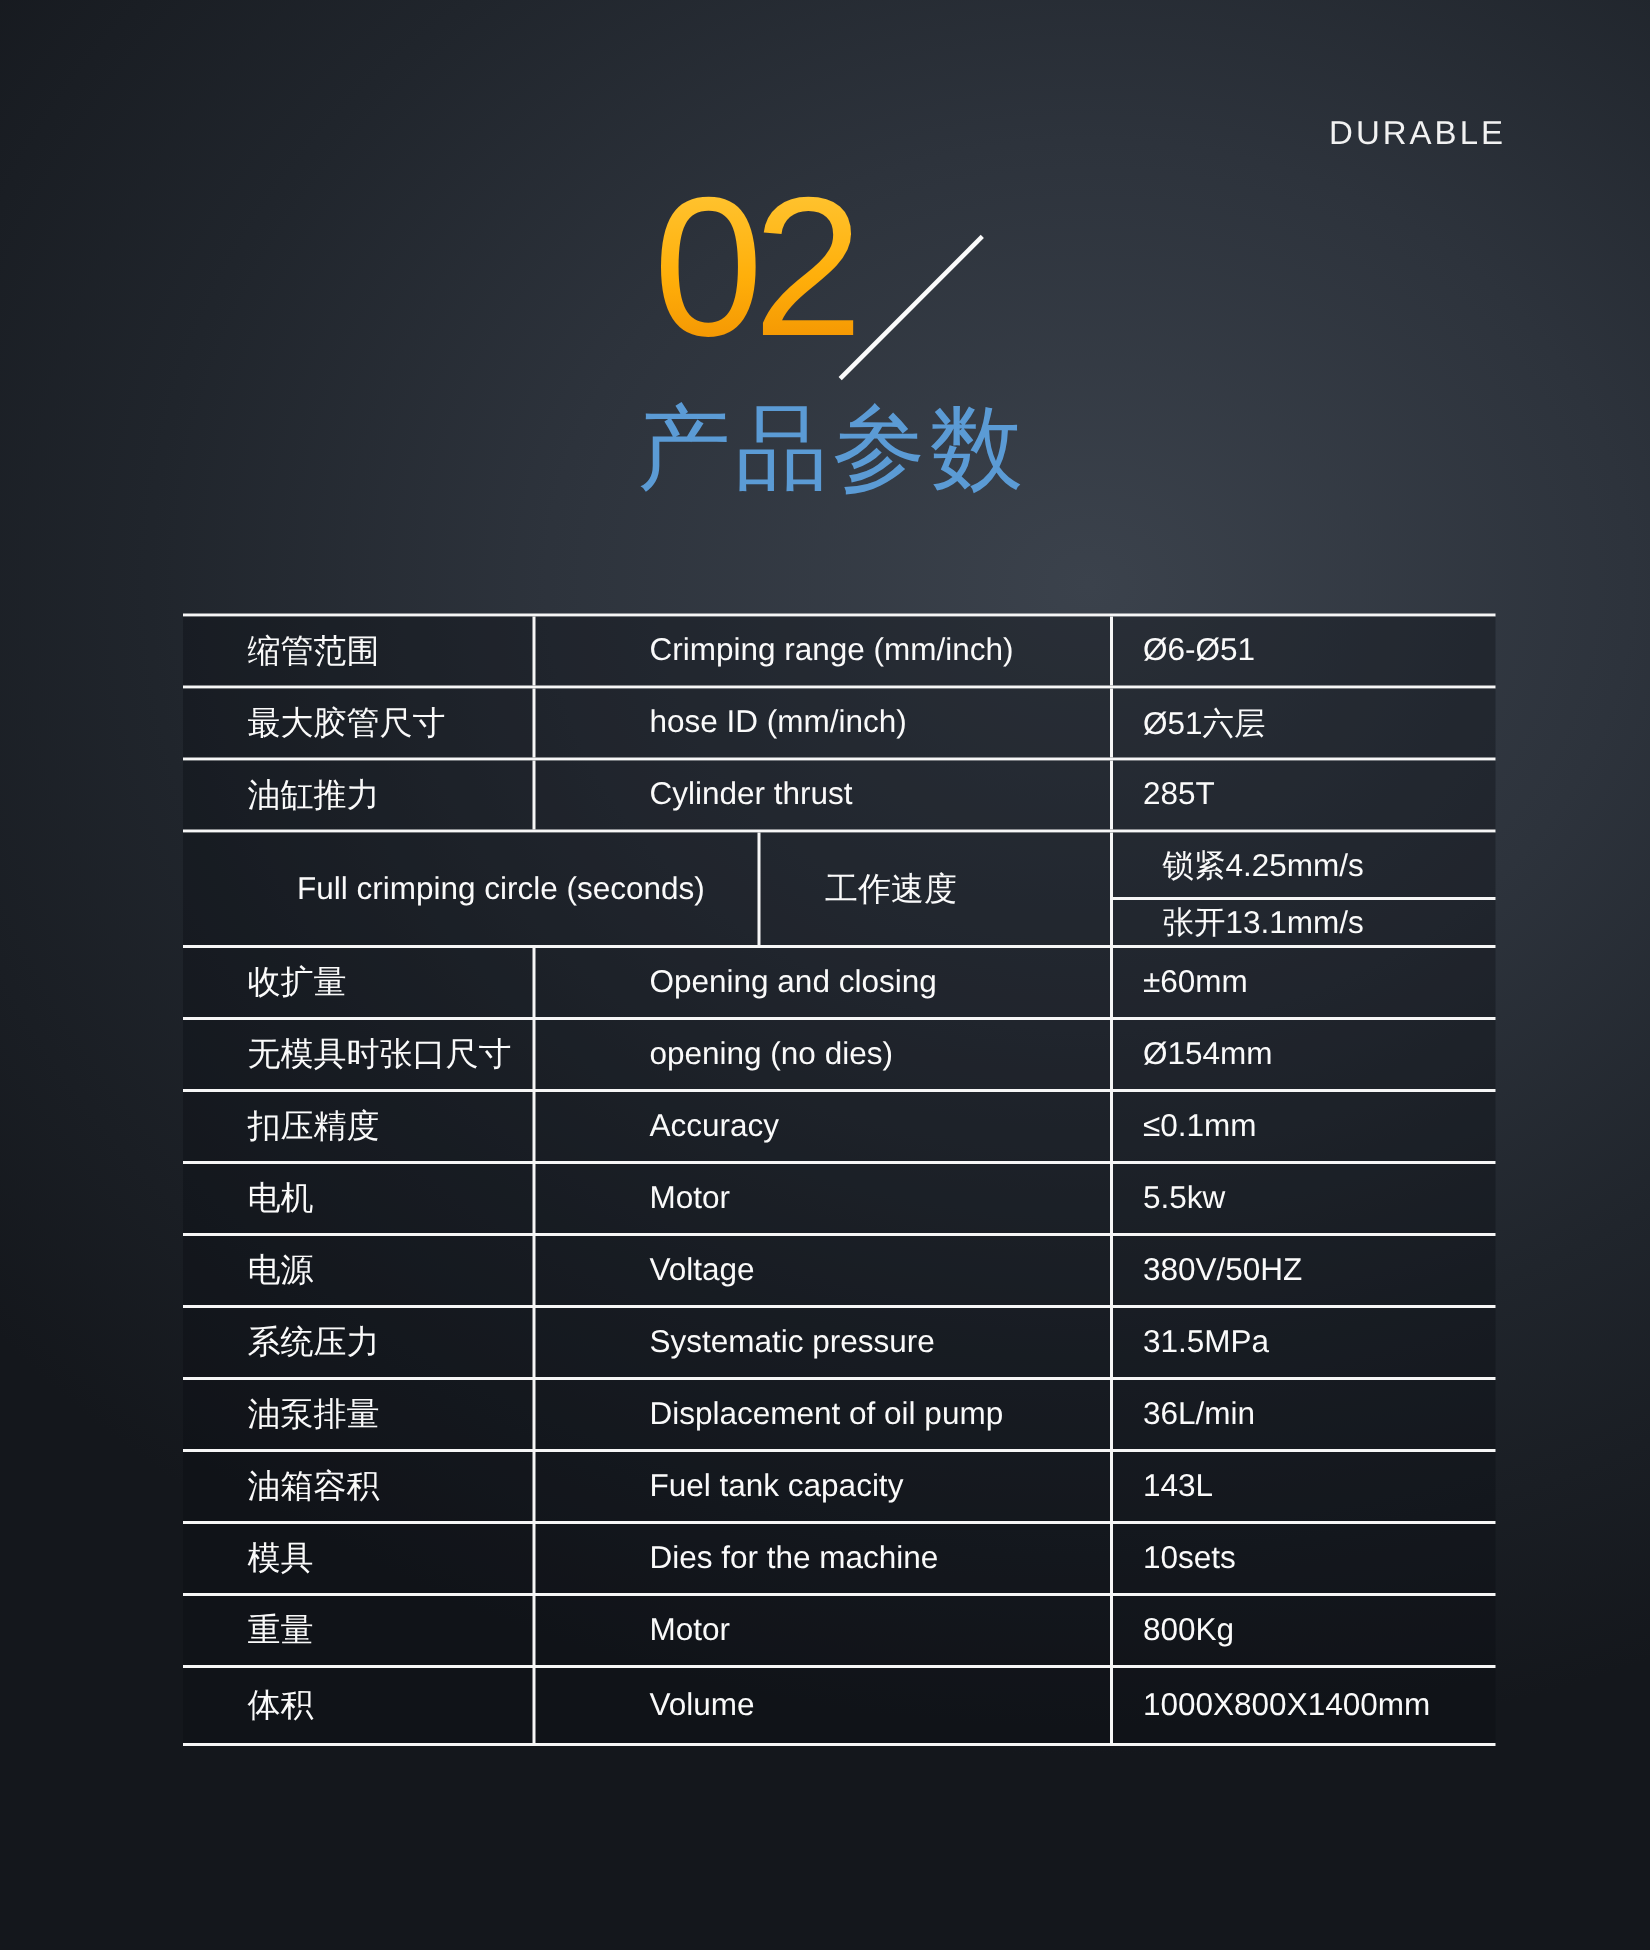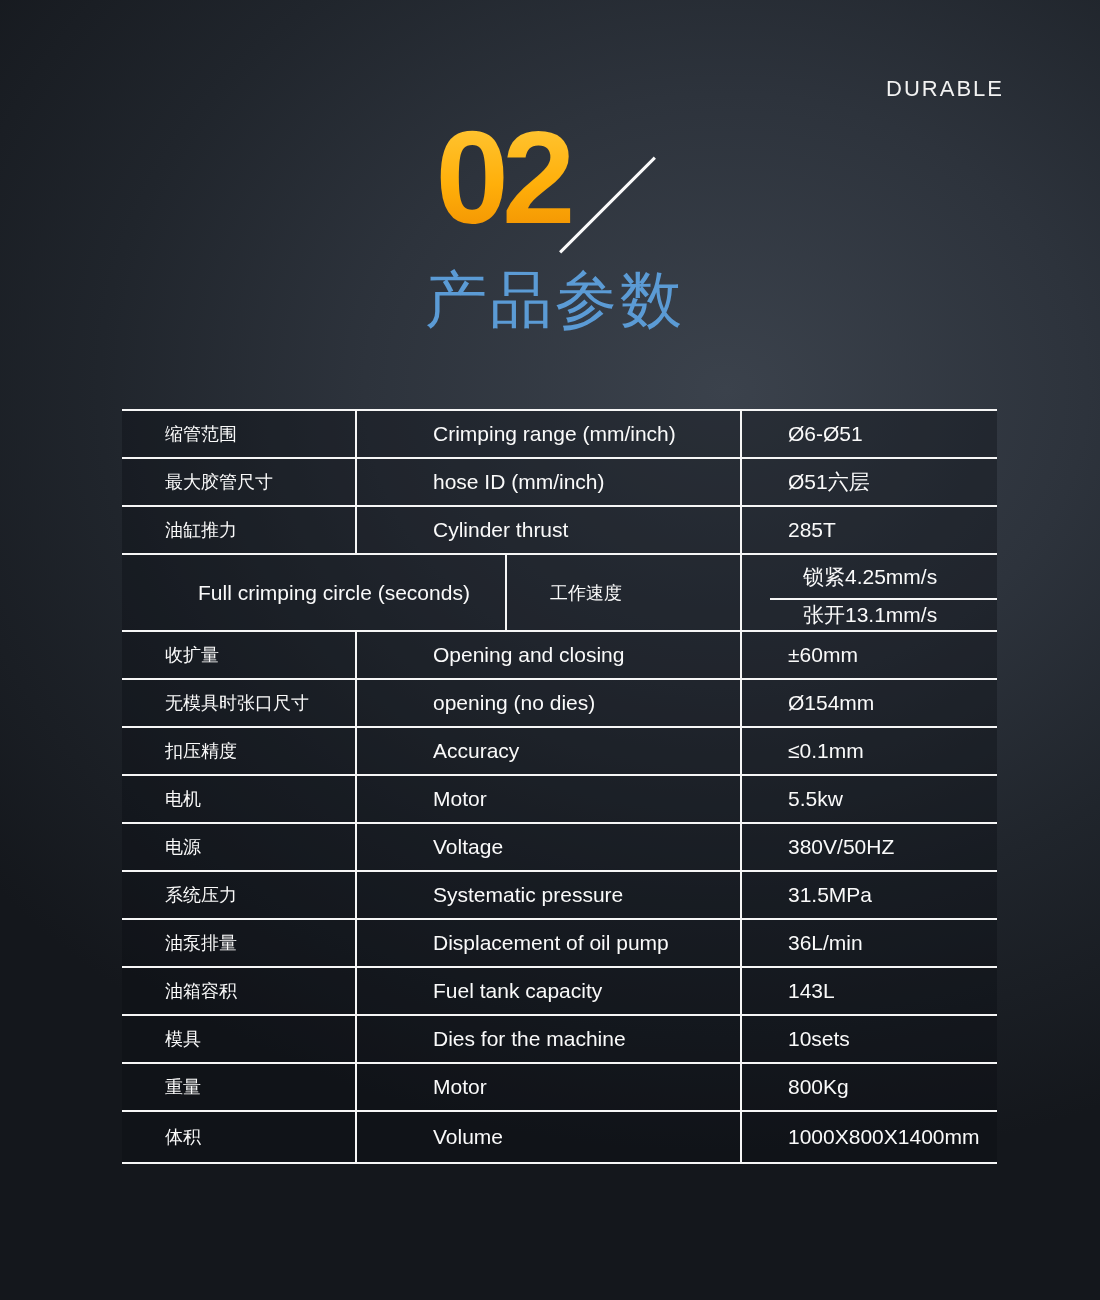--- a/index.html
+++ b/index.html
@@ -16,21 +16,21 @@
   
   .kicker{
     position:absolute;top:76px;left:0;width:1004px;
     text-align:right;
     font-size:22px;letter-spacing:2px;
     color:#f2f2f2;
   }
   .big-number{
     position:absolute;top:112px;left:0;width:1004px;
     text-align:center;
-    font-size:132px;font-weight:700;line-height:1;
+    font-size:132px;font-weight:400;line-height:1;
     letter-spacing:-7px;
     background:linear-gradient(180deg,#ffc93a 0%,#ffaf0a 55%,#f08e00 100%);
     -webkit-background-clip:text;background-clip:text;
     color:#ffaf0a;
     -webkit-text-fill-color:transparent;
   }
   .slash{
     position:absolute;left:606px;top:138px;
     width:3px;height:134px;
     background:#fbfbfb;
@@ -53,24 +53,24 @@
     display:flex;align-items:stretch;
     border-bottom:2px solid #f6f6f6;
     background:rgba(10,12,16,0.35);
   }
   .cell{
     box-sizing:border-box;
     display:flex;align-items:center;
     min-height:46px;
     font-size:21px;
   }
-  .c1{width:235px;border-right:2px solid #f6f6f6;padding-left:43px;font-size:18px;}
+  .c1{width:235px;border-right:2px solid #f6f6f6;padding-left:43px;font-size:22px;}
   .c2{width:385px;border-right:2px solid #f6f6f6;padding-left:76px;}
-  .c3{flex:1;padding-left:46px;}
-  .c3.split{flex-direction:column;align-items:stretch;padding-left:0;margin-left:28px;}
+  .c3{flex:1;padding-left:20px;}
+  .c3.split{flex-direction:column;align-items:stretch;padding-left:0;}
   .c3.split .sub{
     box-sizing:border-box;
     height:30px;display:flex;align-items:center;
     padding-left:33px;font-size:21px;
   }
   .c3.split .sub:first-child{border-bottom:2px solid #f6f6f6;height:45px;}
   .t-row:last-child .cell{min-height:50px;}
 </style>
 </head>
 <body>

